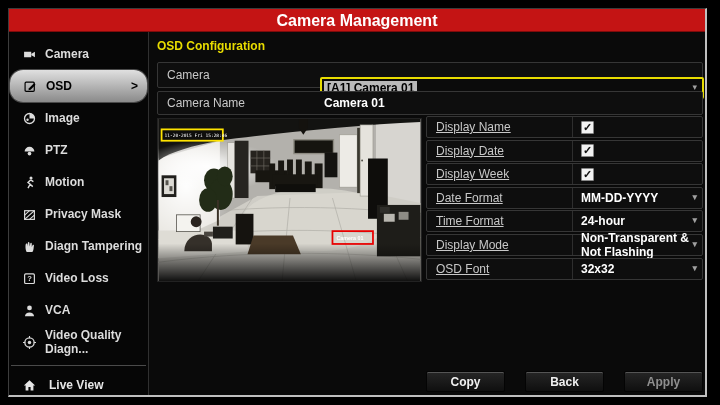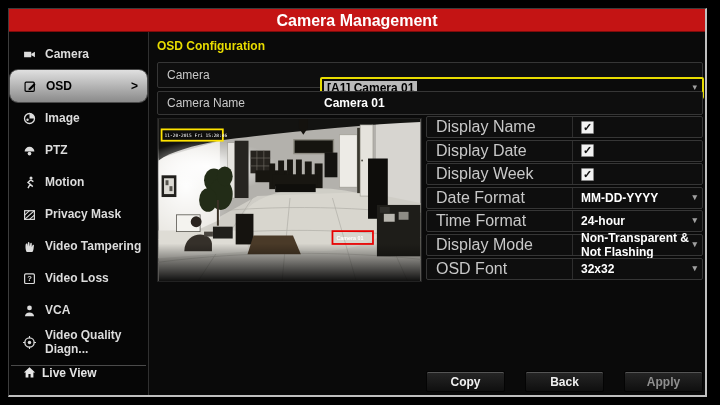--- a/index.html
+++ b/index.html
@@ -12,24 +12,24 @@
     border-bottom:1px solid #7e0b0b; color:#fff; font-size:16px; font-weight:bold;
     text-align:center; line-height:23px; }
   
   .sidebar { position:absolute; left:0; top:23px; bottom:0; width:140px;
     background:#060606; border-right:1px solid #303030; }
   .menu { position:absolute; top:6px; left:0; right:0; }
   .menu-item { height:32px; display:flex; align-items:center; gap:9px; padding-left:14px;
     color:#dcdcdc; font-size:12px; font-weight:600; cursor:default; position:relative; }
   .menu-item svg { flex:0 0 13px; }
   .menu-item.selected { background:linear-gradient(#e0e0e0,#8a8a8a); color:#000;
-    margin:0 1px; border-radius:8px; box-shadow:0 0 0 1px #4a4a4a; }
+    margin:0 1px; border-radius:13px; box-shadow:0 0 0 1px #4a4a4a; }
   .menu-item .arrow { position:absolute; right:9px; font-weight:bold; font-size:12px; }
   .liveview { position:absolute; bottom:3px; left:2px; right:2px; height:27px;
-    border-top:1px solid #4a4a4a; display:flex; align-items:flex-start; gap:6px;
+    border-top:1px solid #4a4a4a; display:flex; align-items:flex-end; gap:13px;
     padding-left:12px; color:#e6e6e6; font-size:12px; font-weight:600; }
   
   .content { position:absolute; left:141px; top:23px; right:0; bottom:0; background:#0a0a0a; }
   .tab { position:absolute; left:7px; top:7px; color:#e8dc00; font-size:12px; font-weight:bold;
     padding-bottom:18px; border-bottom:2px solid #e8dc00; }
   .cell { background:#0e0e0e; border:1px solid #363636; border-radius:2px;
     display:flex; align-items:center; color:#c8c8c8; font-size:12px; }
   .row-camera { position:absolute; left:7px; top:30px; width:546px; height:26px; }
   .row-camname { position:absolute; left:7px; top:59px; width:546px; height:24px; }
   .cell .lbl { padding-left:9px; }
@@ -42,21 +42,21 @@
   .camname-val { position:absolute; left:166px; color:#fff; font-weight:bold; }
   .ibeam { position:absolute; left:334px; top:37px; }
   
   .preview { position:absolute; left:7px; top:86px; width:265px; height:164px;
     border:1px solid #222; background:#000; }
   
   .settings { position:absolute; left:276px; top:84px; width:277px; }
   .s-row { height:22px; margin-bottom:1.6px; background:#0e0e0e; border:1px solid #363636;
     border-radius:2px; display:flex; align-items:stretch; position:relative; }
   .s-lbl { width:146px; display:flex; align-items:center; padding-left:9px;
-    color:#c8c8c8; font-size:16px; border-right:1px solid #2e2e2e; }
+    color:#c8c8c8; font-size:12px; border-right:1px solid #2e2e2e;text-decoration:underline; }
   .s-val { flex:1; display:flex; align-items:center; padding-left:8px;
     color:#fff; font-size:12px; font-weight:bold; position:relative; }
   .chk { width:13px; height:13px; background:#f2f2f2; border:1px solid #888; border-radius:1px;
     display:flex; align-items:center; justify-content:center; }
   .chk .tick { color:#111; font-size:11px; font-weight:bold; line-height:1; }
   
   .btnbar { position:absolute; left:276px; top:339px; width:277px; display:flex; gap:20px; }
   .btn { flex:1; height:21px; background:linear-gradient(#262626,#0f0f0f);
     border:1px solid #040404; border-radius:2px; box-shadow:inset 0 1px 0 rgba(255,255,255,.22);
     color:#f0f0f0; font-size:12px; font-weight:bold; font-family:inherit; }
@@ -113,21 +113,21 @@
         <svg width="13" height="13" viewBox="0 0 12 12">
             <rect x="1.5" y="2.5" width="9" height="8" fill="none" stroke="currentColor" stroke-width="1.1"></rect>
             <path d="M1.5 10.5 10.5 2.5M1.5 6.5 6 2.5M6 10.5l4.5-4" stroke="currentColor" stroke-width="1" fill="none"></path>
           </svg>
         <span>Privacy Mask</span>
       </div>
       <div class="menu-item">
         <svg width="13" height="13" viewBox="0 0 12 12">
             <path fill="currentColor" d="M3.4 11C2.2 9 2 4.2 2.8 3.4c.5-.5 1.2 0 1.2.8V6l.5-3.5c.1-.8 1.3-.8 1.4 0L6.2 6l.6-2.9c.2-.8 1.3-.7 1.3.1v3.3l.8-1.8c.3-.7 1.4-.4 1.2.4-.4 2.4-.1 4.4-1.4 5.9z"></path>
           </svg>
-        <span>Video Tampering</span>
+        <span>Diagn Tampering</span>
       </div>
       <div class="menu-item">
         <svg width="13" height="13" viewBox="0 0 12 12">
             <rect x="1.5" y="1.8" width="9" height="8.8" rx="1" fill="none" stroke="currentColor" stroke-width="1.1"></rect>
             <text x="6" y="8.6" text-anchor="middle" font-size="7" font-weight="bold" fill="currentColor">?</text>
           </svg>
         <span>Video Loss</span>
       </div>
       <div class="menu-item">
         <svg width="13" height="13" viewBox="0 0 12 12">

